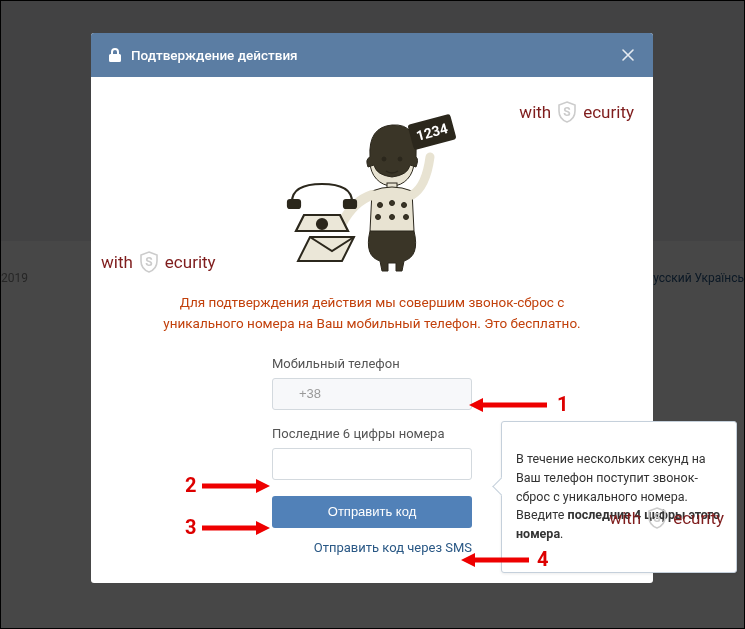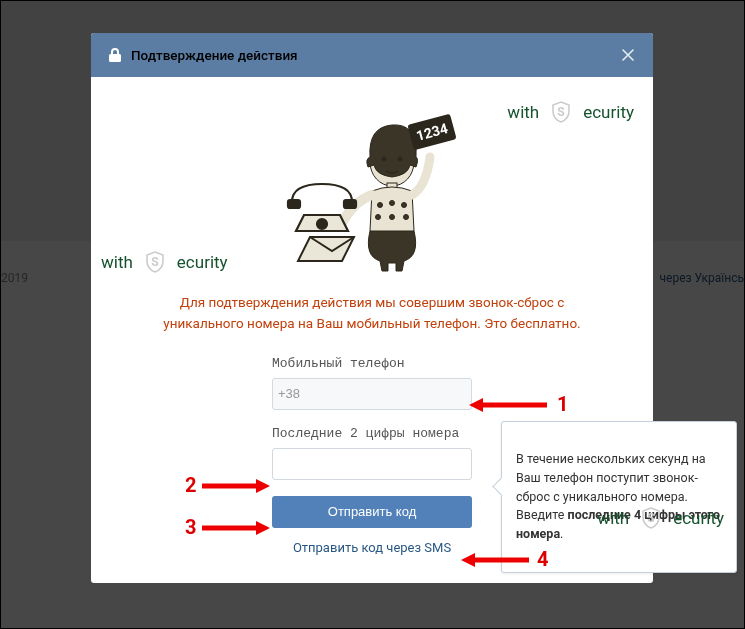--- a/index.html
+++ b/index.html
@@ -32,68 +32,68 @@
       position: absolute;
       top: 32px;
       left: 90px;
       width: 562px;
       background: #fff;
       border-radius: 3px;
       overflow: visible;
     }
     .modal-header {
       background: #5b7da3;
-      color: #000000;
+      color: #ffffff;
       padding: 14px 18px;
       font-size: 13.5px;
       font-weight: 500;
       display: flex;
       align-items: center;
       border-radius: 3px 3px 0 0;
     }
     .modal-header .lock { margin-right: 10px; display:flex; }
     .modal-header .close { margin-left: auto; cursor: pointer; display:flex; opacity:0.85; }
     .modal-body { padding: 20px 40px 28px; text-align: center; position: relative; }
     .illus { width: 200px; height: 175px; margin: 0 auto 8px; }
     .desc {
       font-size: 13.5px;
       color: #c2410c;
       line-height: 1.55;
       margin: 8px 20px 22px;
     }
     .form { width: 200px; margin: 0 auto; text-align: left; }
-    .label { font-size: 13px; color: #555; margin-bottom: 7px; display:block;font-family:Liberation Mono, monospace; }
+    .label { font-size: 13px; color: #555; margin-bottom: 7px; display:block; }
     .input {
       width: 100%;
       height: 32px;
       border: 1px solid #d3d9de;
       border-radius: 3px;
       background: #fff;
-      padding: 0 5px;
+      padding: 0 26px;
       font-size: 13px;
       color: #555;
       margin-bottom: 16px;
       outline: none;
     }
     .input.readonly { background:#f7f8fa; color:#999; }
     .btn-primary {
       width: 100%;
       height: 32px;
       background: #5181b8;
       color: #fff;
       border: none;
       border-radius: 3px;
       font-size: 13px;
       font-weight: 500;
       cursor: pointer;
       margin-bottom: 10px;
     }
     .link-sms {
       display: block;
-      text-align: center;
+      text-align: right;
       color: #2a5885;
       font-size: 13px;
       cursor: pointer;
       margin-top: 2px;
     }
     .tooltip {
       position: absolute;
       top: 420px;
       left: 500px;
       width: 236px;
@@ -113,44 +113,44 @@
       left:-7px; top:58px;
       width:12px; height:12px;
       background:#fff;
       border-left:1px solid #c5d0db;
       border-bottom:1px solid #c5d0db;
       transform:rotate(45deg);
     }
     .tooltip .example { margin-top:10px; }
     .watermark {
       position:absolute;
-      color:#14532d;
+      color:#7f1d1d;
       font-size:17px;
       font-weight:400;
       display:flex;
       align-items:center;
-      gap:12px;
+      gap:6px;
       pointer-events:none;
     }
     .watermark .shield { width:20px; height:22px; }
     .wm1 { top:100px; right:110px; }
     .wm2 { top:250px; left:100px; }
     .wm3 { top:506px; right:20px; }
     .anno { position:absolute; pointer-events:none; }
     .anno-num {
       color:#d00; font-weight:bold; font-size:20px;
       position:absolute;
     }
   </style>
 </head>
 <body>
 
 <div class="bg-footer">
   <span class="bg-year">2019</span>
-  <span class="bg-langs">через   Українсь</span>
+  <span class="bg-langs">усский   Українсь</span>
 </div>
 
 <div class="overlay"></div>
 
 <div class="modal">
   <div class="modal-header">
     <span class="lock">
       <svg width="12" height="14" viewBox="0 0 12 14" fill="#fff">
           <path d="M2 6V4a4 4 0 1 1 8 0v2h.5A1.5 1.5 0 0 1 12 7.5v5A1.5 1.5 0 0 1 10.5 14h-9A1.5 1.5 0 0 1 0 12.5v-5A1.5 1.5 0 0 1 1.5 6H2zm2 0h4V4a2 2 0 1 0-4 0v2z"></path>
         </svg>
@@ -204,21 +204,21 @@
         <path d="M38 140 l44 0 l-12 24 l-44 0 z"></path>
         <path d="M38 140 l22 14 l22 -14" fill="none"></path>
       </g>
     </svg>
 
     <p class="desc">Для подтверждения действия мы совершим звонок-сброс с уникального номера на Ваш мобильный телефон. Это бесплатно.</p>
 
     <div class="form">
       <label class="label">Мобильный телефон</label>
       <input class="input readonly" readonly="" value="+38" style="">
-      <label class="label">Последние 2 цифры номера</label>
+      <label class="label">Последние 6 цифры номера</label>
       <input class="input" value="" style="">
       <button class="btn-primary">Отправить код</button>
       <a class="link-sms">Отправить код через SMS</a>
     </div>
   </div>
 </div>
 
 <div class="tooltip">
   <span>В течение нескольких секунд на Ваш телефон поступит звонок-сброс с уникального номера. Введите </span><b>последние 4 цифры этого номера</b>.
 </div>

